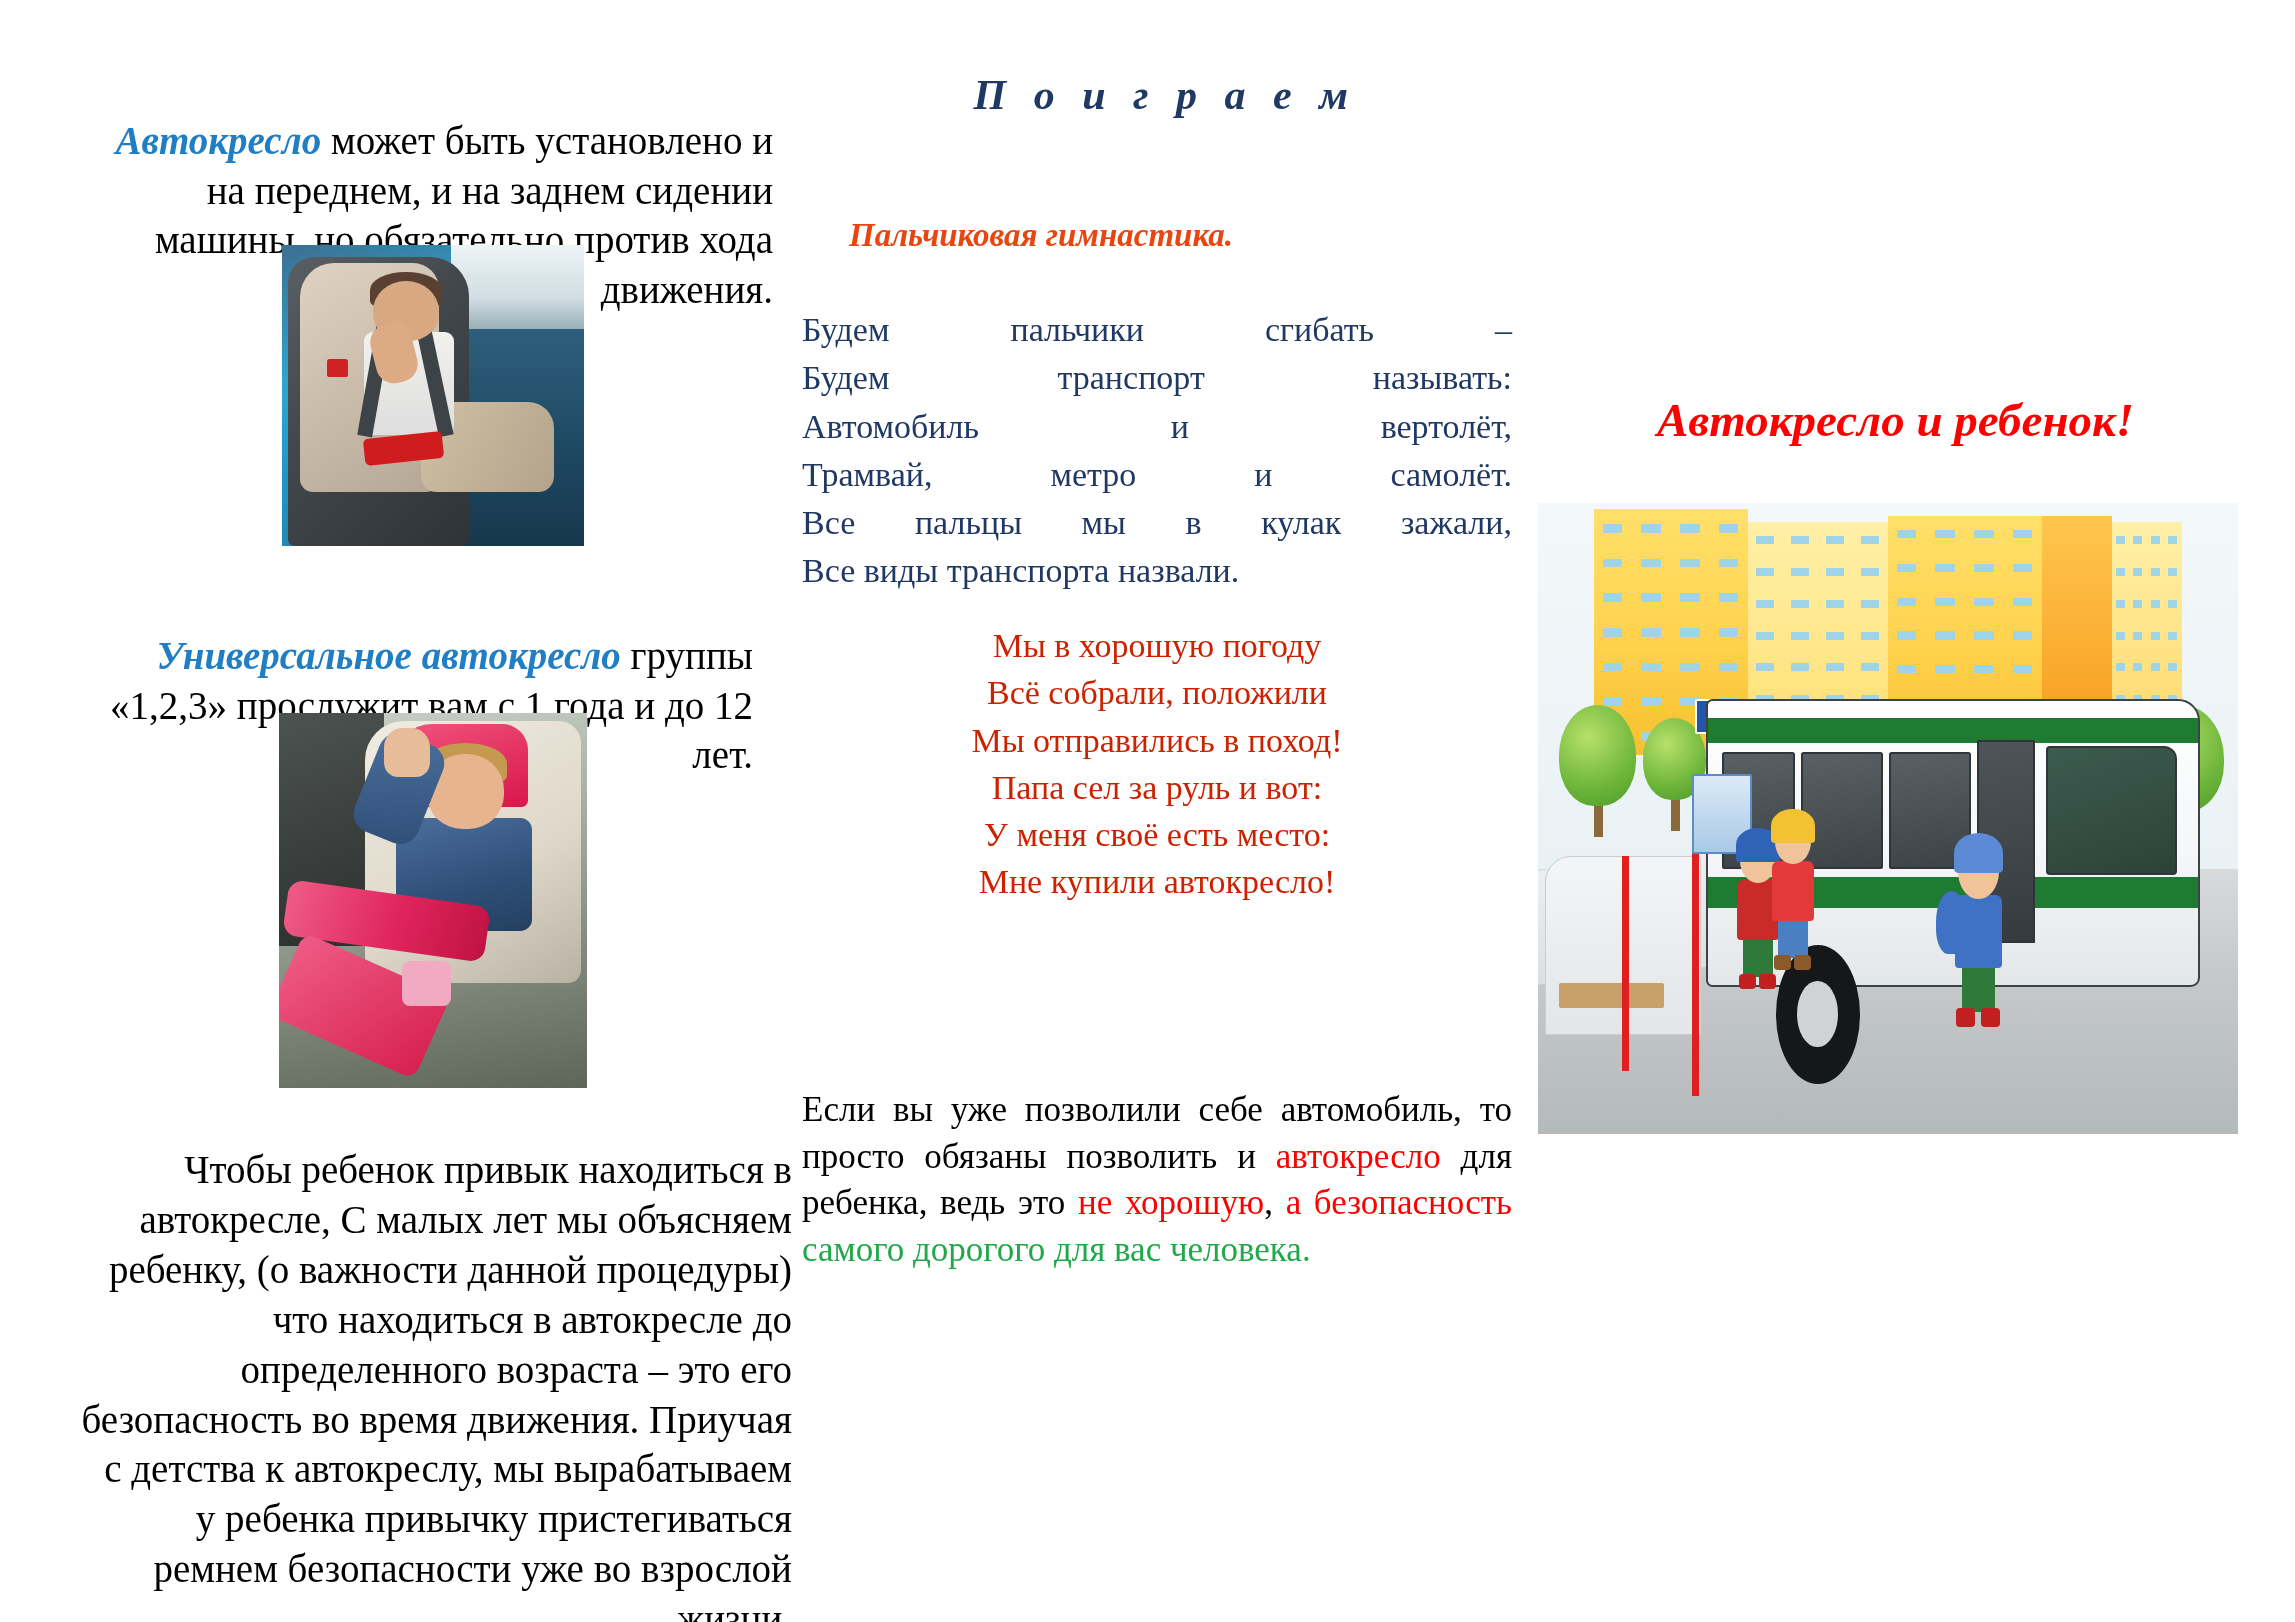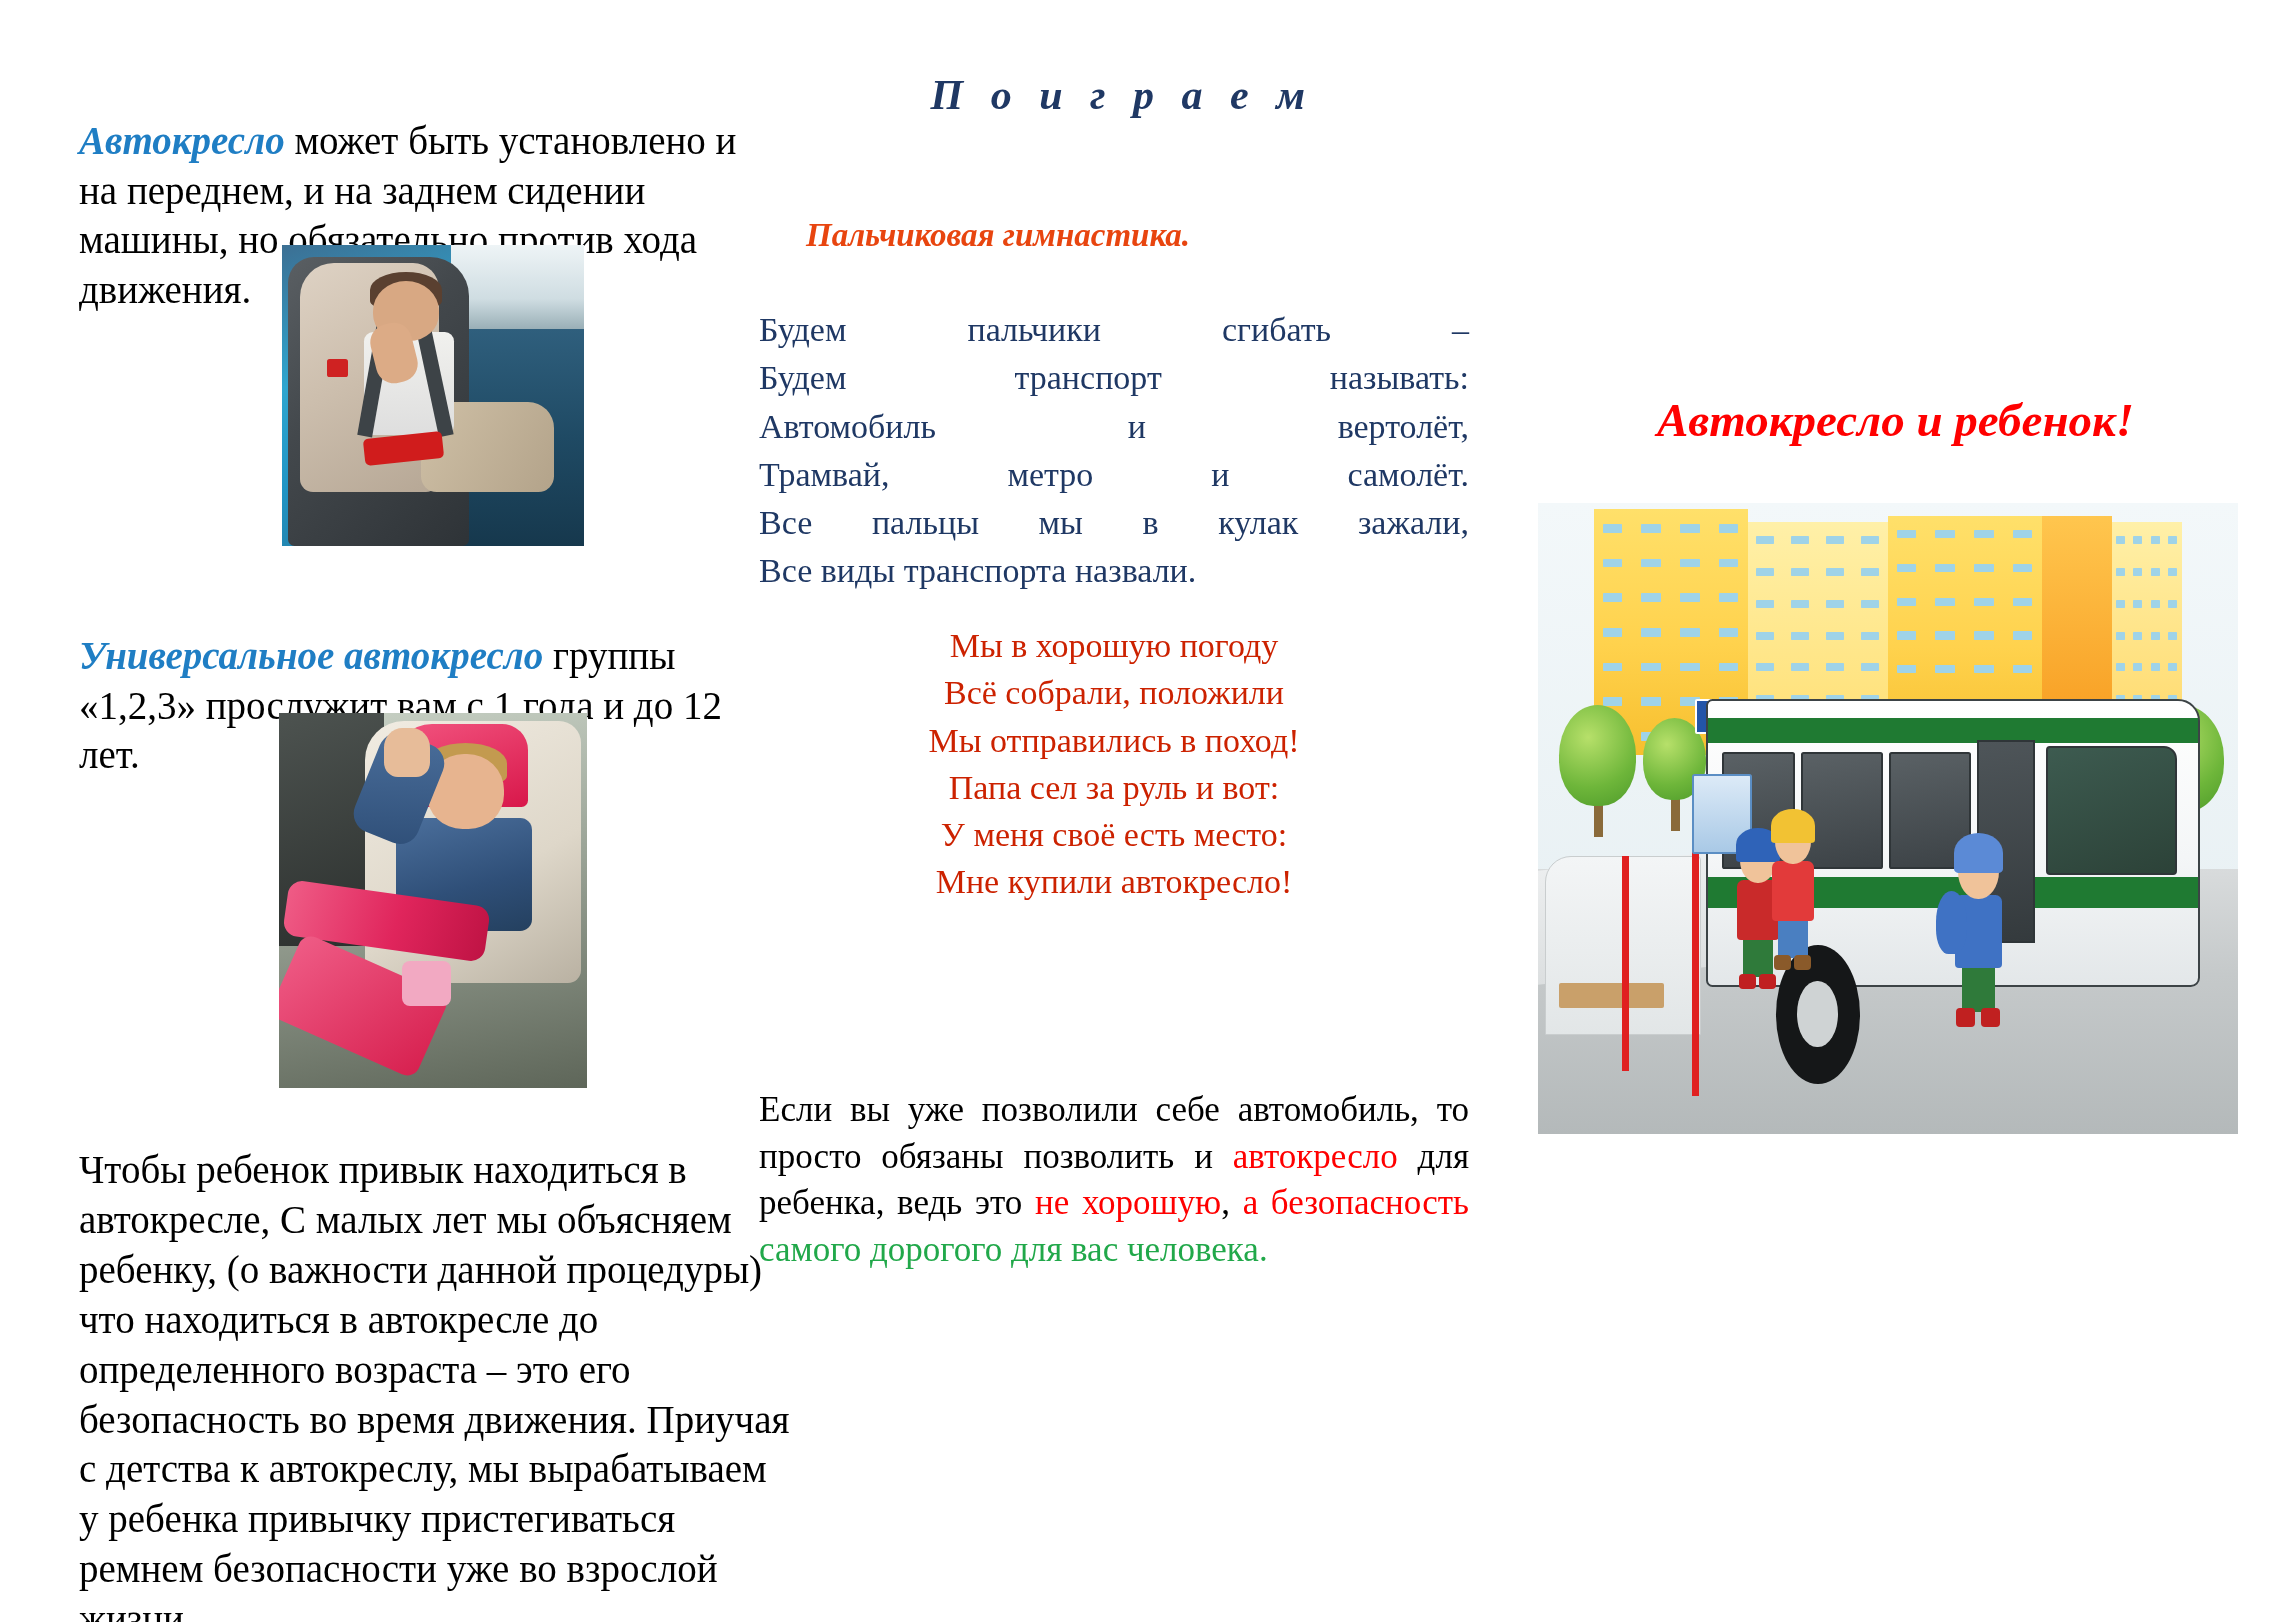--- a/index.html
+++ b/index.html
@@ -15,29 +15,29 @@
     overflow: hidden;
   }
 
   
   .col {
     position: absolute;
     top: 0;
     height: 1623px;
   }
   #col-left   { left: 79px;  width: 713px; }
-  #col-middle { left: 759px; width: 726px; }
+  #col-middle { left: 802px; width: 726px; }
   #col-right  { left: 1531px; width: 713px; }
 
   
   .para {
     font-size: 39px;
     line-height: 1.27;
     color: #000000;
-    text-align: left;
+    text-align: right;
   }
   .lead-term {
     color: #1f7ec4;
     font-weight: bold;
     font-style: italic;
   }
   #para-1 { position: absolute; top: 77px; left: 0; width: 694px; }
   #para-2 { position: absolute; top: 595px; left: 0; width: 674px; margin-top: 36px; }
   #para-3 {
     position: absolute; top: 1106px; left: 0; width: 713px;

